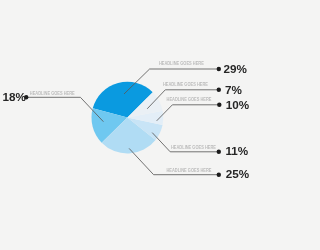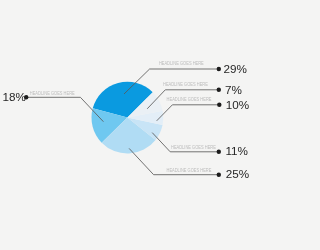--- a/index.html
+++ b/index.html
@@ -1,18 +1,18 @@
 <!DOCTYPE html>
 <html><head>
 <meta charset="utf-8">
 <style>
   html,body{margin:0;padding:0;}
   body{width:250px;height:250px;background:#f4f4f3;overflow:hidden;
        font-family:"Liberation Sans",sans-serif;}
-  #root{position:relative;width:250px;height:250px;}
+  #root{position:relative;width:250px;height:250px;font-weight:bold;}
   svg.layer{position:absolute;left:0;top:0;width:250px;height:250px;}
   .hl{font-family:"Liberation Sans",sans-serif;font-size:5px;fill:#bcbcbc;}
   .pct{font-family:"Liberation Sans",sans-serif;font-size:11.7px;fill:#262626;}
   .lead{stroke:#5a5a5a;stroke-width:0.85;fill:none;stroke-linejoin:miter;}
 </style>
 </head>
 <body>
 
 <div id="root">
   <svg class="layer" viewBox="0 0 250 250">

